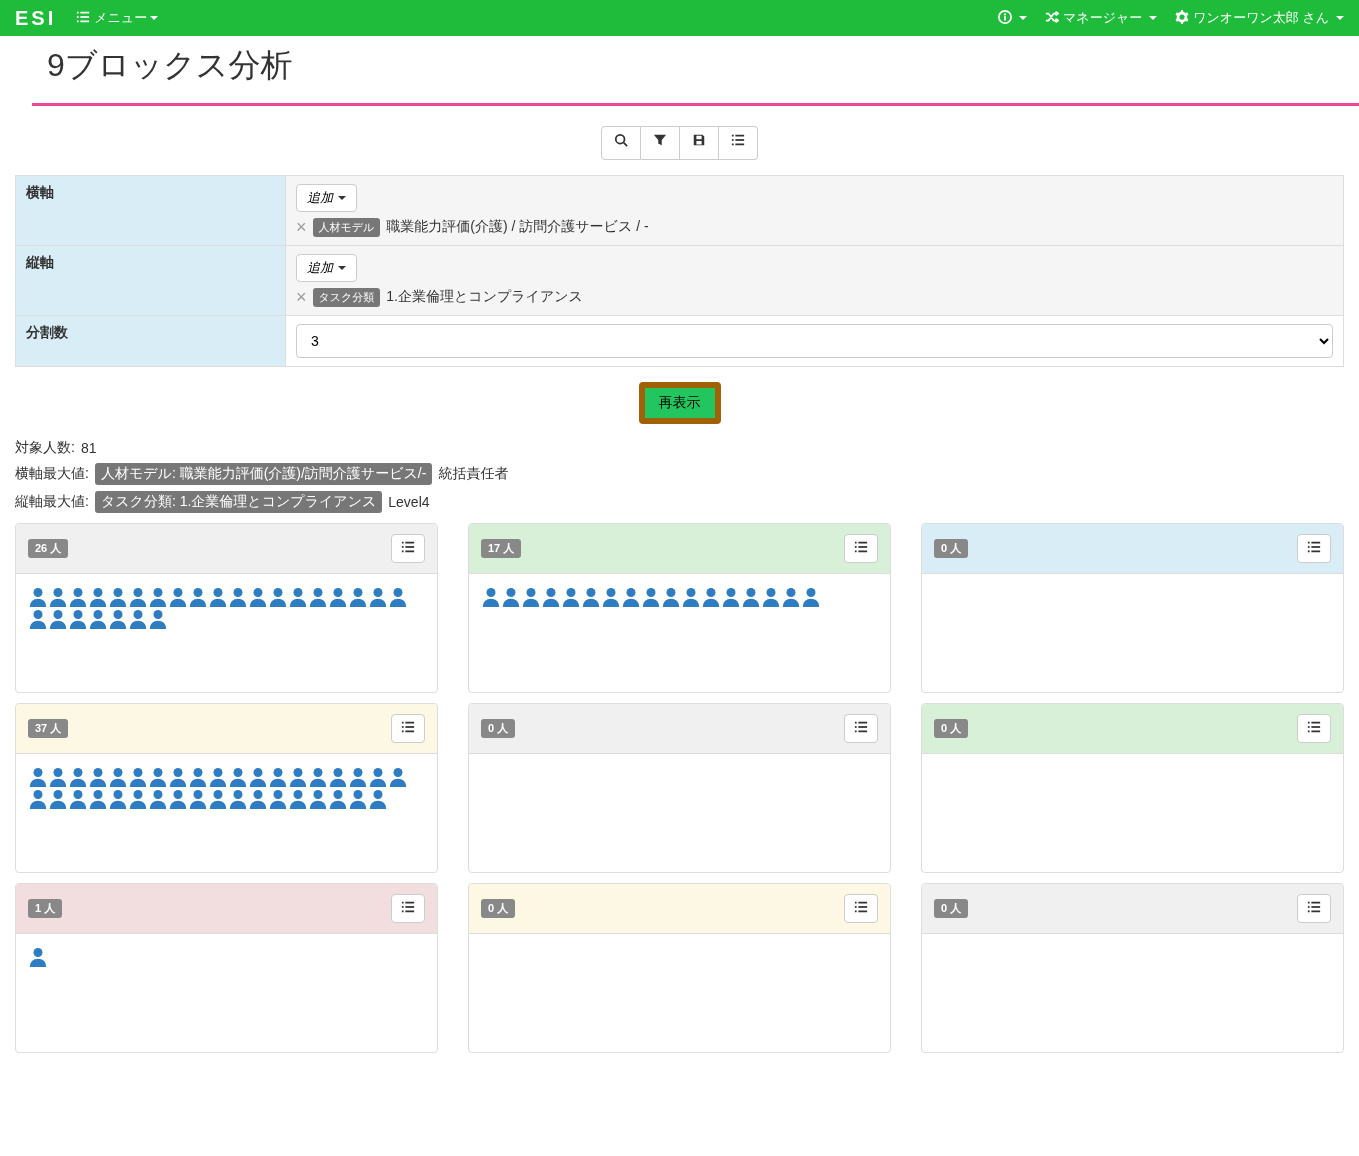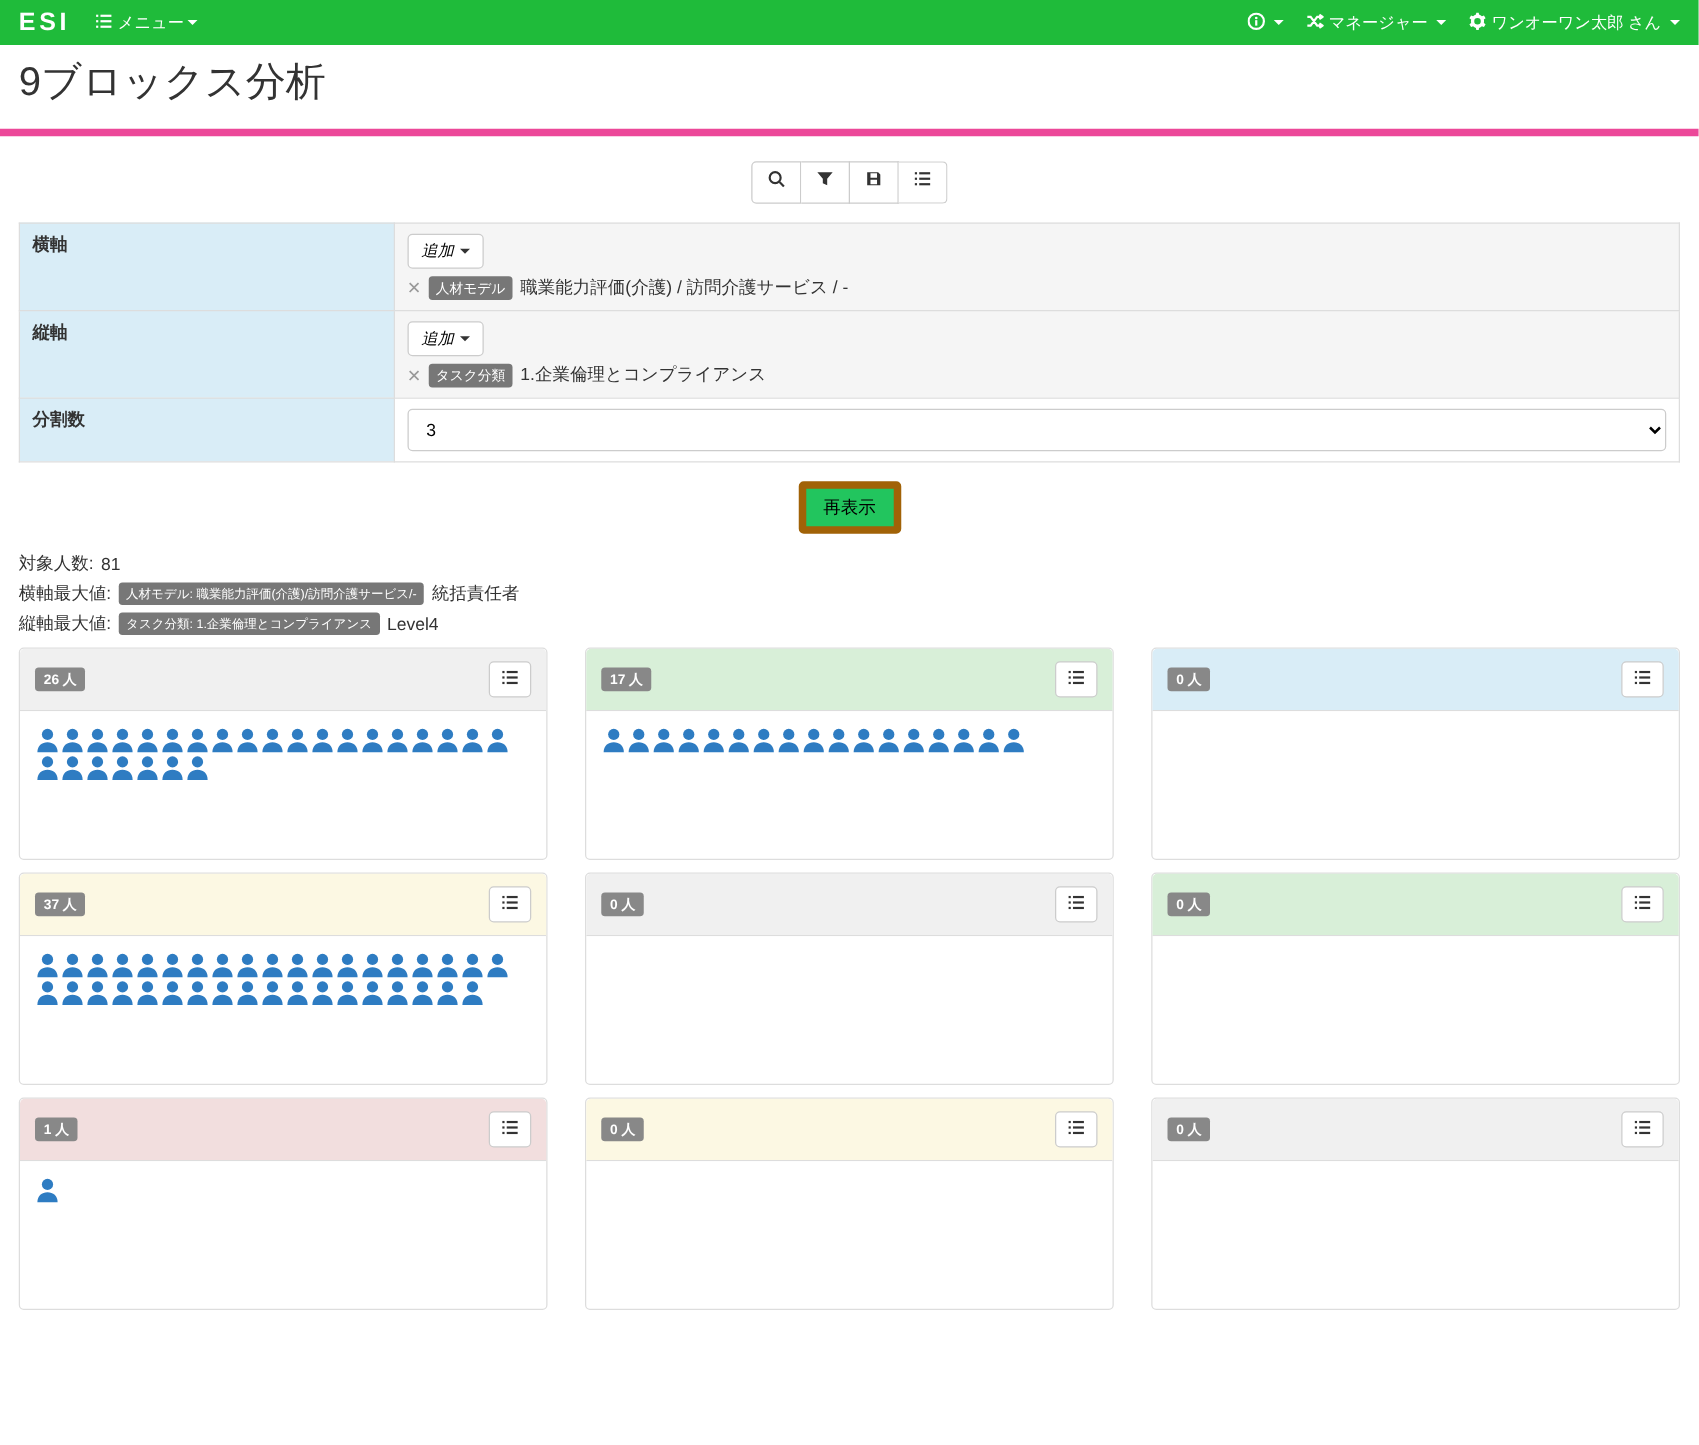--- a/index.html
+++ b/index.html
@@ -5,45 +5,45 @@
 * { box-sizing: border-box; margin: 0; padding: 0; }
 body { font-family: "Helvetica Neue", Helvetica, Arial, sans-serif; font-size: 14px; color: #333; background: #fff; }
 
 .navbar { background: #1fbb3a; height: 36px; display: flex; align-items: center; padding: 0 15px; color: #fff; }
 .navbar-brand { font-family: Arial, sans-serif; font-weight: bold; font-size: 20px; letter-spacing: 3px; margin-right: 20px; }
 .navbar-menu { display: flex; align-items: center; cursor: pointer; font-size: 13px; }
 .navbar-right { margin-left: auto; display: flex; align-items: center; gap: 18px; }
 .navbar-item { display: flex; align-items: center; gap: 4px; cursor: pointer; font-size: 13px; }
 .caret { display: inline-block; width: 0; height: 0; margin-left: 3px; border-left: 4px solid transparent; border-right: 4px solid transparent; border-top: 4px solid #fff; vertical-align: middle; }
 
-.page-title { font-size: 32px; font-weight: 400; padding: 8px 15px 15px; border-bottom: 6px solid #ec4899; margin-bottom: 20px;}
+.page-title { font-size: 32px; font-weight: 400; padding: 8px 15px 15px; border-bottom: 3px solid #ec4899; margin-bottom: 20px; margin-left: 32px;}
 
 .toolbar { display: flex; justify-content: center; margin-bottom: 15px; }
 .btn-group { display: inline-flex; }
 .btn { background: #fff; border: 1px solid #ccc; padding: 6px 12px; font-size: 14px; line-height: 1.4; cursor: pointer; display: inline-flex; align-items: center; justify-content: center; color: #333; }
 .btn-group .btn:not(:first-child) { border-left: none; }
 .btn-group .btn:first-child { border-top-left-radius: 4px; border-bottom-left-radius: 4px; }
 .btn-group .btn:last-child { border-top-right-radius: 4px; border-bottom-right-radius: 4px; }
 
 .params-table { width: calc(100% - 30px); margin: 0 15px 15px; border: 1px solid #ddd; border-collapse: collapse; }
-.params-table th { background: #d9edf7; text-align: left; padding: 8px 10px; font-weight: bold; width: 300px; border: 1px solid #ddd; vertical-align: top; }
+.params-table th { background: #d9edf7; text-align: left; padding: 8px 10px; font-weight: bold; width: 270px; border: 1px solid #ddd; vertical-align: top; }
 .params-table td { background: #f5f5f5; padding: 8px 10px; border: 1px solid #ddd; }
 .btn-add { background: #fff; border: 1px solid #ccc; border-radius: 4px; padding: 4px 10px; font-size: 13px; cursor: pointer; display:inline-flex; align-items:center;font-style:italic; }
 .tag-row { margin-top: 6px; display: flex; align-items: center; gap: 6px; }
 .tag-x { color: #999; font-size: 18px; cursor: pointer; line-height: 1; }
 .tag-label { background: #777; color: #fff; font-size: 11px; padding: 2px 6px; border-radius: 3px; }
 .tag-text { color: #333; }
 .form-select { width: 100%; padding: 6px 10px; border: 1px solid #ccc; border-radius: 4px; font-size: 14px; background: #fff; height: 34px;}
 
 .center-row { text-align: center; margin-bottom: 15px; }
 .btn-single { background: #22c55e; border: 6px solid #a16207; border-radius: 4px; padding: 6px 14px; font-size: 14px; cursor: pointer; }
 
 .info-lines { padding: 0 15px; }
 .info-line { margin-bottom: 6px; display: flex; align-items: center; gap: 6px; font-size: 14px; }
-.info-badge { background: #777; color: #fff; font-size: 10px; padding: 2px 6px; border-radius: 3px; }
+.info-badge { background: #777; color: #fff; font-size: 14px; padding: 2px 6px; border-radius: 3px; }
 
 .grid-wrap { padding: 0 15px; }
 .grid-row { display: flex; gap: 30px; margin-top: 10px; text-align: center; }
 .block { flex: 1; border: 1px solid #ddd; border-radius: 4px; background: #fff; min-height: 170px; }
 .block-header { padding: 10px 12px; display: flex; align-items: center; border-bottom: 1px solid #ddd; border-top-left-radius: 4px; border-top-right-radius: 4px; }
 .hdr-gray  { background: #f0f0f0; }
 .hdr-green { background: #d8efd8; }
 .hdr-blue  { background: #d9edf7; }
 .hdr-cream { background: #fcf8e3; }
 .hdr-red   { background: #f2dede; }

